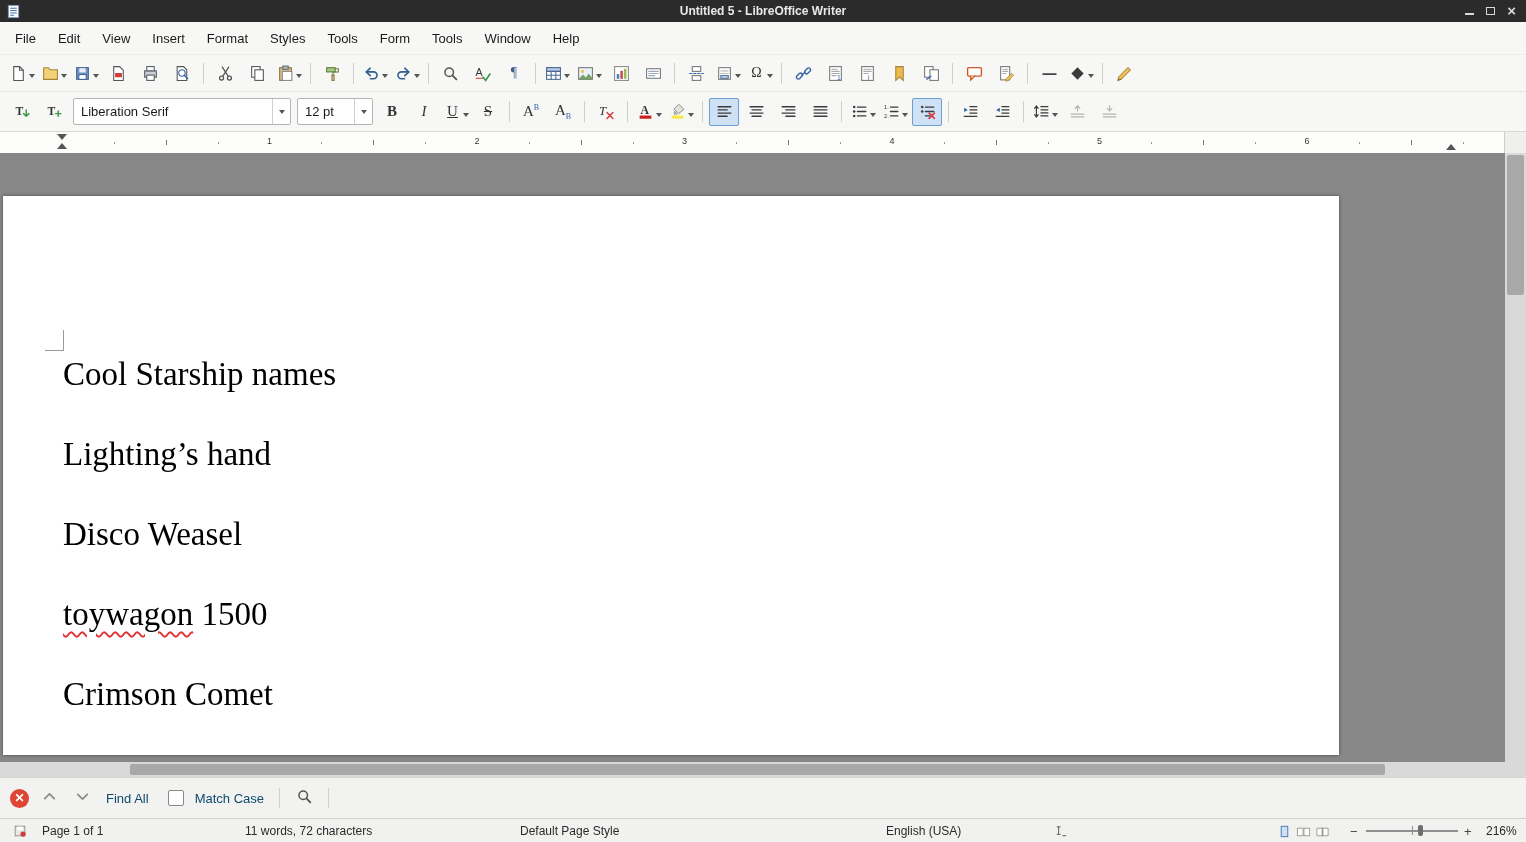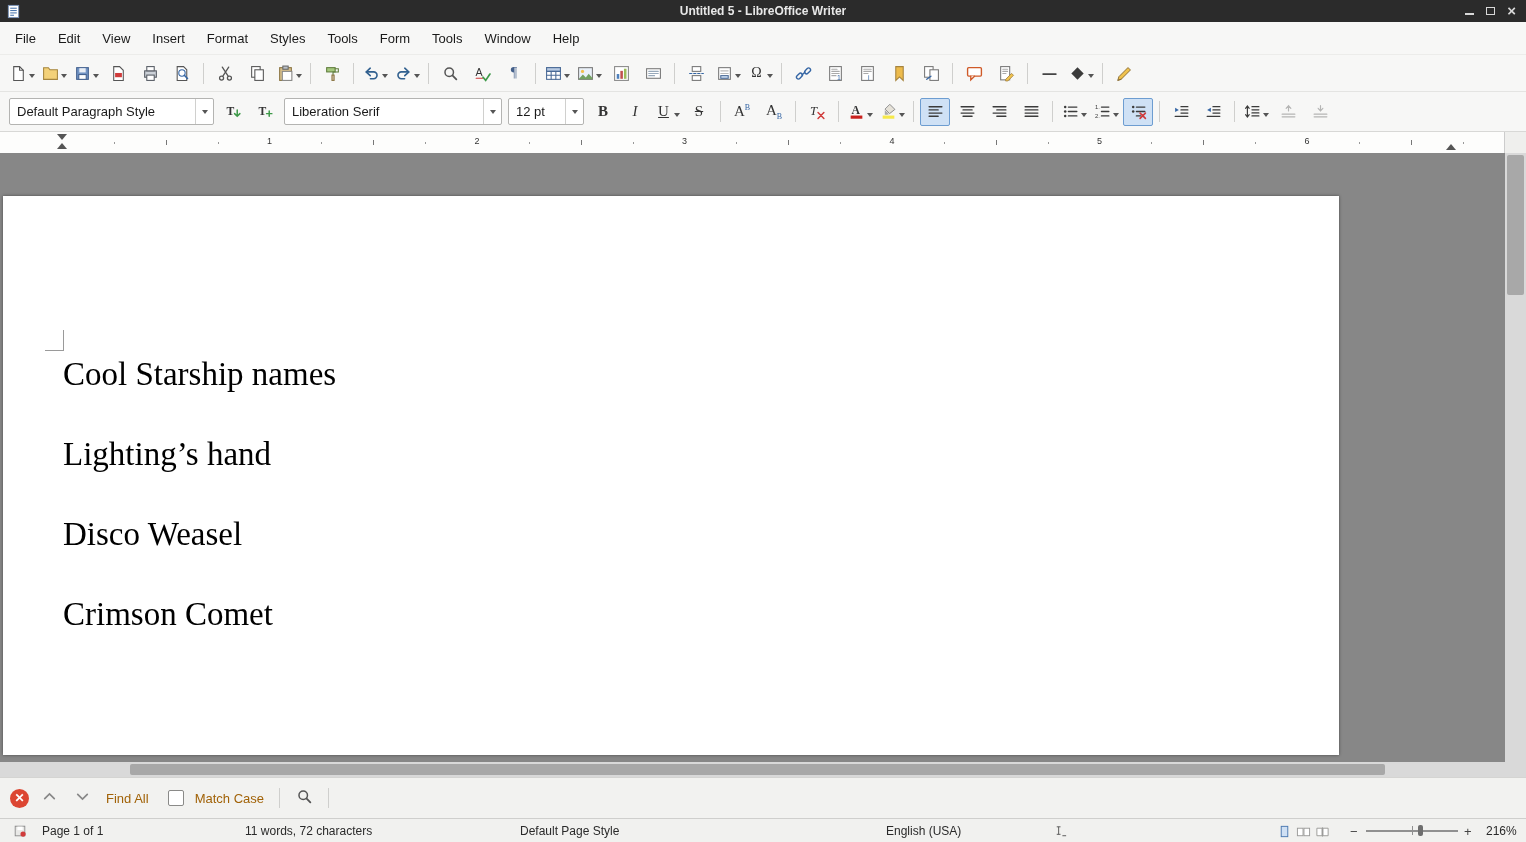--- a/index.html
+++ b/index.html
@@ -63,21 +63,21 @@
   .hscroll{top:762px;height:15px;background:#d9d9d9;}
   .hthumb{position:absolute;left:130px;top:2px;width:1255px;height:11px;background:#a8a8a8;border-radius:2px;}
 
   
   .findbar{top:777px;height:41px;background:#f2f2f0;border-top:1px solid #d4d4d2;display:flex;align-items:center;padding-left:10px;gap:7px;}
   .find-close{width:19px;height:19px;border-radius:50%;background:#dc4632;color:#fff;display:flex;align-items:center;justify-content:center;font-size:12px;font-weight:bold;}
   .find-combo{width:243px;height:27px;}
   .find-combo input{border:none;outline:none;flex:1;min-width:0;font-size:13px;padding:0 7px;background:transparent;color:#1a1a1a;font-family:"Liberation Sans",sans-serif;}
   .find-combo input::placeholder{color:#1a1a1a;opacity:1;}
   .fbtn{width:26px;height:26px;display:flex;align-items:center;justify-content:center;border-radius:2px;}
-  .flabel{font-size:13px;color:#a16207;padding:0 4px;}
+  .flabel{font-size:13px;color:#0c4a6e;padding:0 4px;}
   .checkbox{width:14px;height:14px;background:#fff;border:1px solid #8a8a88;border-radius:2px;}
   .fsep{width:1px;height:20px;background:#cfcfcd;margin:0 4px;}
 
   
   .statusbar{top:818px;height:24px;background:#f1f1ef;border-top:1px solid #cfcfcd;font-size:12px;color:#2a2a2a;}
   .sb{position:absolute;top:0;height:24px;display:flex;align-items:center;white-space:nowrap;}
   .zoom-track{position:absolute;left:1366px;top:11px;width:92px;height:2px;background:#909090;}
   .zoom-notch{position:absolute;left:1412px;top:7px;width:1px;height:9px;background:#909090;}
   .zoom-handle{position:absolute;left:1418px;top:6px;width:5px;height:11px;background:#6e6e6e;border-radius:2px;}
   .zbtn{font-size:13px;color:#444;}
@@ -395,24 +395,20 @@
     <div class="tbtn">
       <span class="ticon">
         <svg width="17" height="17" viewBox="0 0 16 16" fill="none" stroke-linecap="round">
           <path d="M1.8 14.2l.9-3.2 8.6-8.6 2.3 2.3-8.6 8.6z" fill="#f0c24e" stroke="#8a6d33" stroke-width=".9"></path>
           <path d="M1.8 14.2l3.2-.9" stroke="#8a6d33" stroke-width=".9"></path>
         </svg>
       </span>
     </div>
   </div>
 <div class="band tb-fmt">
-    <div class="combo" style="width: 205px;">
-      <span class="combo-val">Default Paragraph Style</span>
-      <span class="combo-arrow"></span>
-    </div>
     <div class="tbtn">
       <span class="ticon">
         <svg width="17" height="17" viewBox="0 0 16 16" fill="none" stroke-linecap="round">
           <text x="1.5" y="11" font-size="11" font-family="Liberation Serif" font-weight="bold" fill="#333">T</text>
           <path d="M11.5 6.5v6M9 10l2.5 2.5L14 10" stroke="#3d9948" stroke-width="1.4"></path>
         </svg>
       </span>
     </div>
     <div class="tbtn">
       <span class="ticon">
@@ -639,20 +635,21 @@
 </div>
 
 <div class="band doc-area">
   <div class="page">
     <div class="corner-l"></div>
     <div class="corner-r"></div>
     <div class="page-content">
         <p><span>Cool Starship names</span></p>
         <p><span>Lighting’s hand</span></p>
         <p><span>Disco Weasel</span></p>
+        <p><span class="misspelled">toywagon</span><span> 1500</span></p>
         <p><span>Crimson Comet</span></p>
       </div>
   </div>
 </div>
 <div class="vscroll">
   <div class="vthumb"></div>
 </div>
 <div class="band hscroll">
   <div class="hthumb"></div>
 </div>

